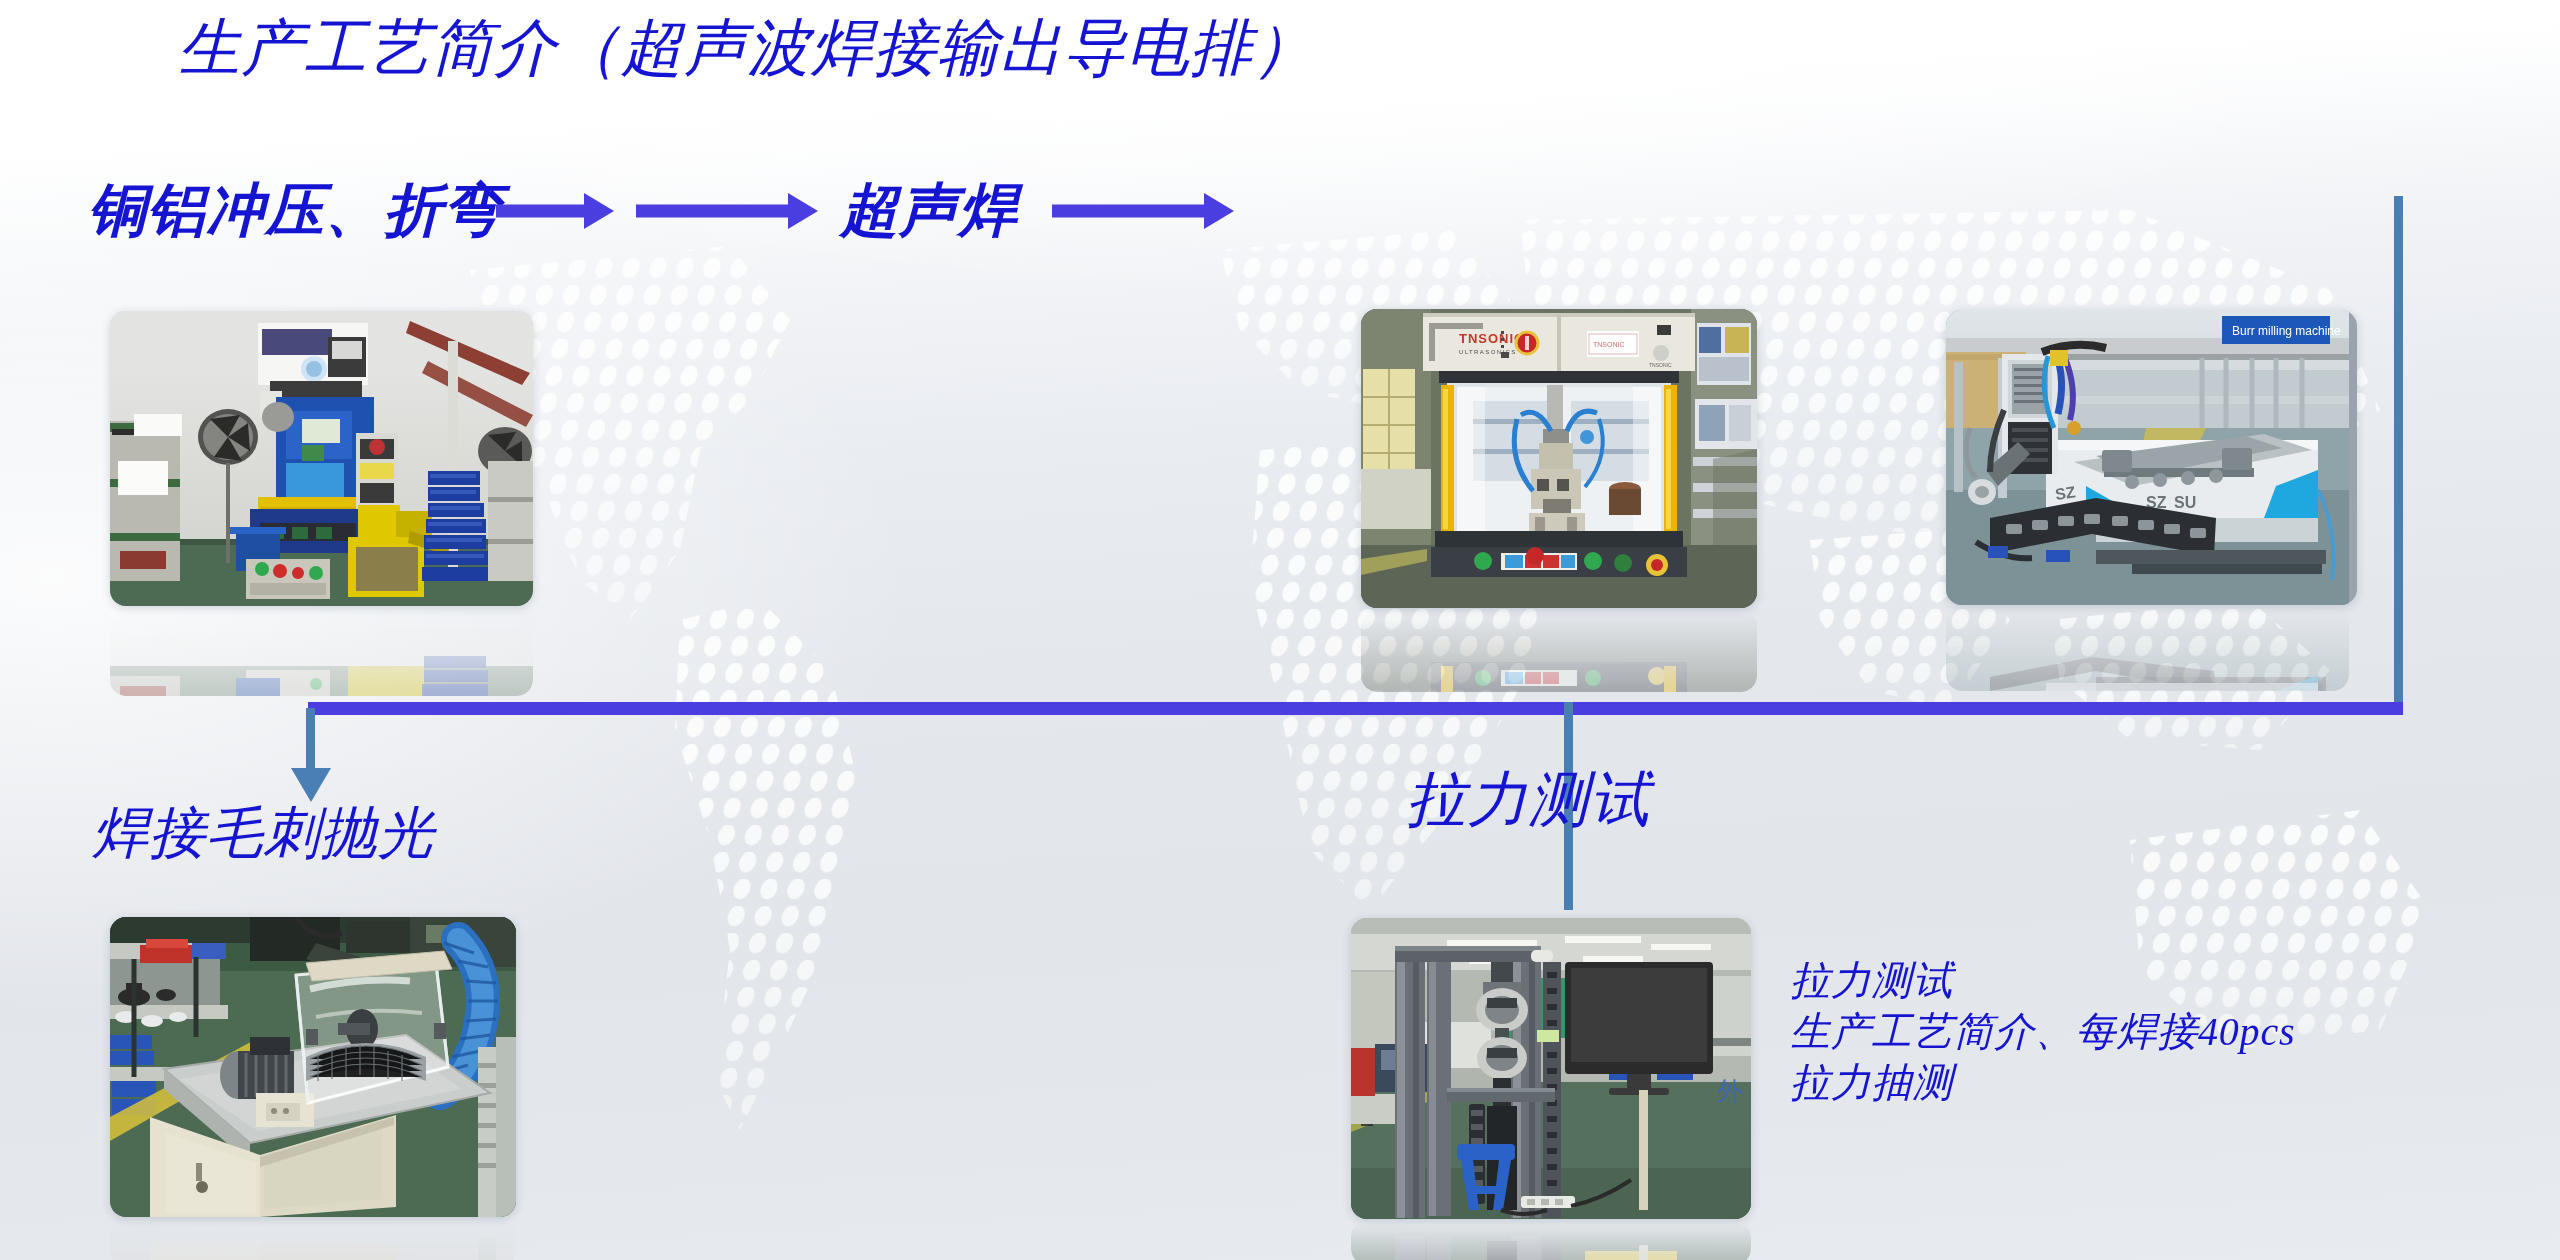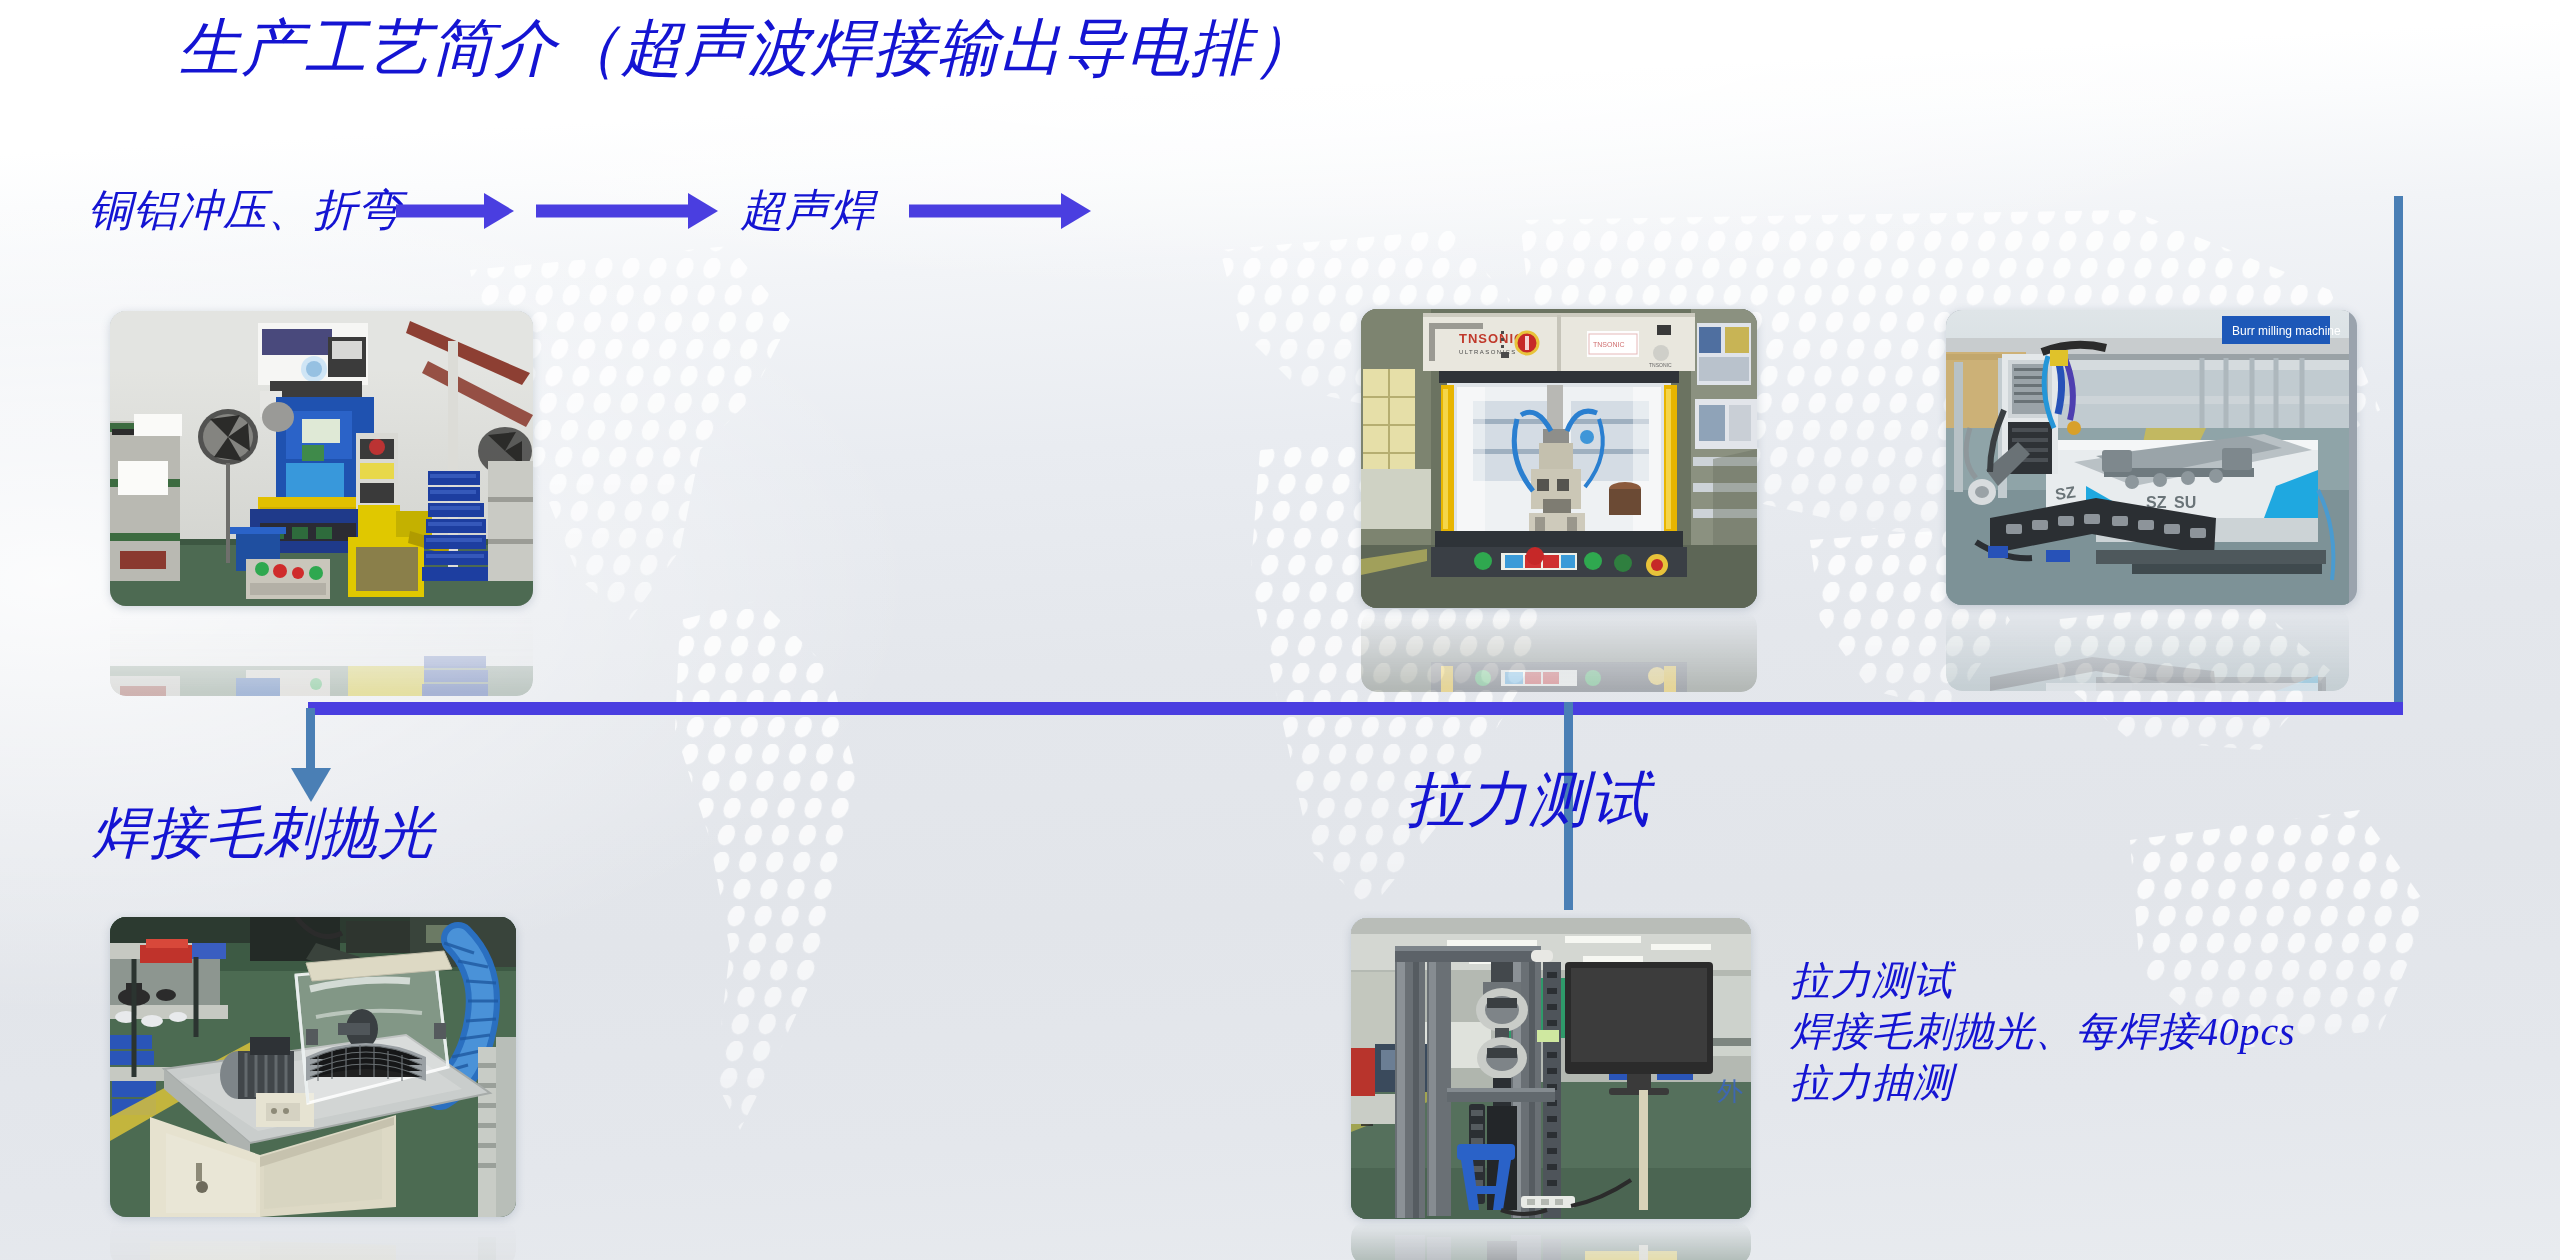--- a/index.html
+++ b/index.html
@@ -71,23 +71,24 @@
   
   #flow {
     position: absolute;
     left: 88px;
     top: 168px;
     height: 86px;
     display: flex;
     align-items: center;
   }
   #flow .step {
-    font-size: 44px;
+    font-size: 58px;
     line-height: 1;
     color: #1414d2;
+    font-weight: bold;
   }
 
   .arrow-right {
     position: relative;
     height: 34px;
     display: inline-block;
     flex: 0 0 auto;
   }
   .arrow-right .shaft {
     position: absolute;
@@ -921,17 +922,17 @@
         <rect x="192" y="0" width="18" height="26" fill="#4e545a"></rect>
         <rect x="136" y="0" width="30" height="24" fill="#232629"></rect>
         <rect x="234" y="0" width="92" height="14" fill="#e0c22a"></rect>
         <rect x="288" y="0" width="9" height="20" fill="#d8d2b8"></rect>
       </svg>
     </div>
   </div>
 
   <div id="note-block">
     <div class="cn">拉力测试</div>
-    <div class="cn">焊接毛刺抛光、每焊接40pcs</div>
+    <div class="cn">生产工艺简介、每焊接40pcs</div>
     <div class="cn">拉力抽测</div>
   </div>
 
 </div>
 
 </body></html>

